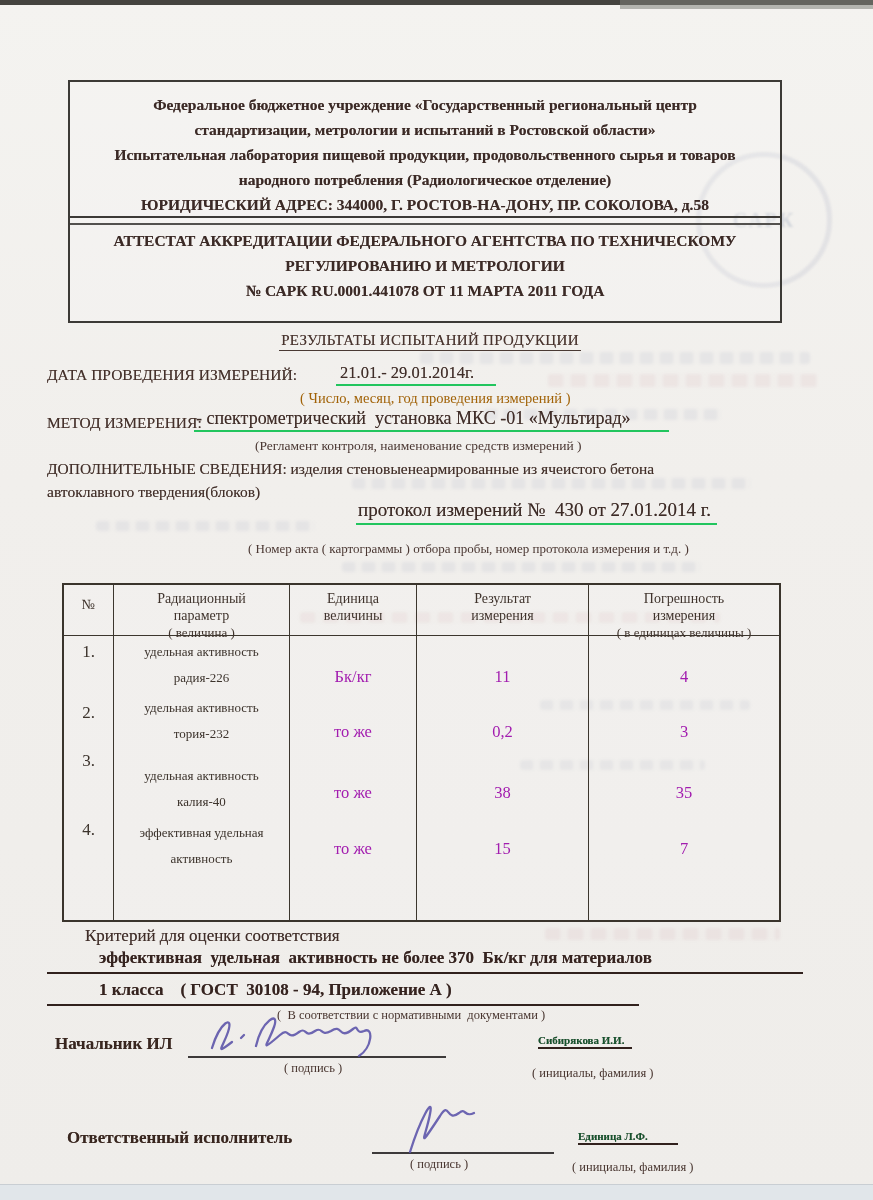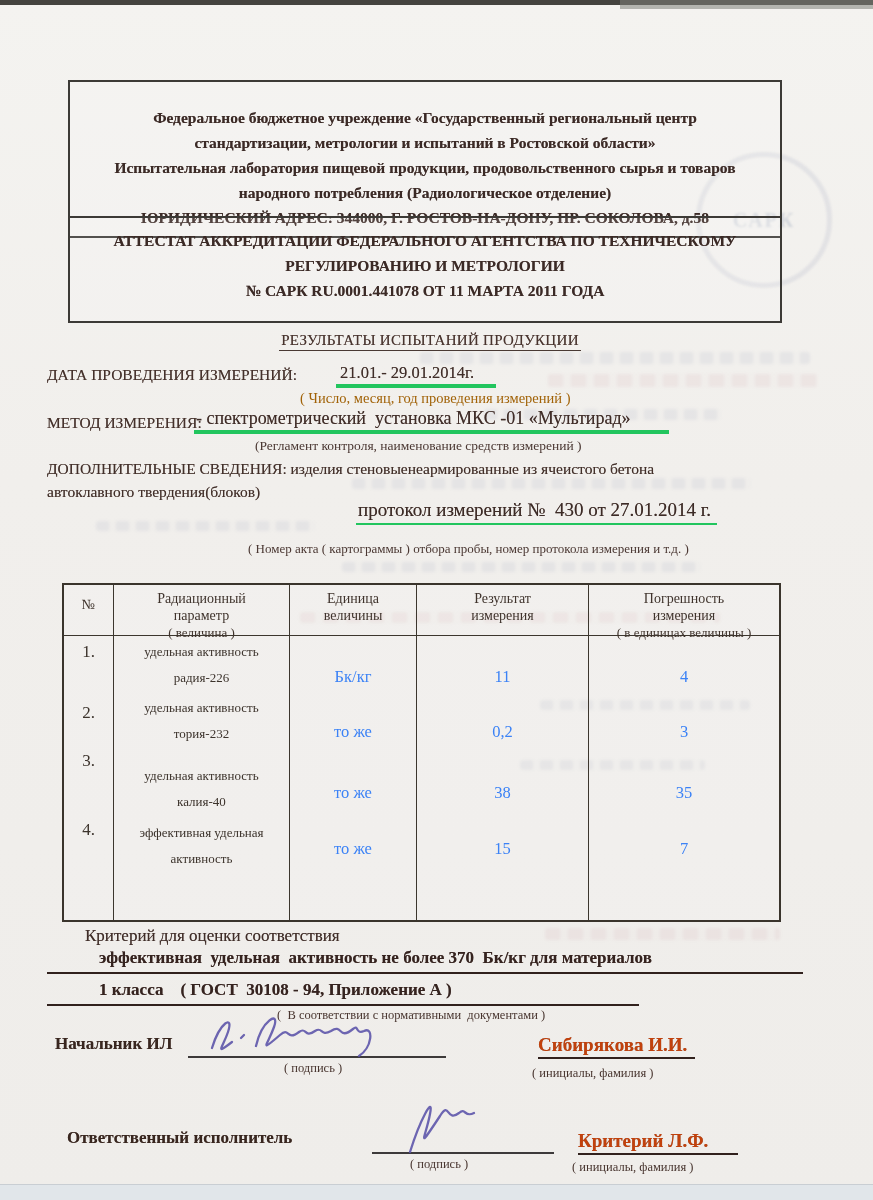--- a/index.html
+++ b/index.html
@@ -11,53 +11,53 @@
   }
   .abs{position:absolute;}
   .bind{white-space:pre-wrap;}
   .soft{text-shadow:0 0 .5px rgba(70,45,40,.55);}
   
   .edge-top{left:0;top:0;width:873px;height:5px;background:#45443f;}
   .edge-top2{left:620px;top:0;width:253px;height:9px;background:#7e817a;opacity:.55;}
   .edge-bottom{left:0;top:1184px;width:873px;height:16px;background:#e1e6ea;border-top:1px solid #c9ced3;}
   
   .box{border:2px solid #3c3a36;background:rgba(255,255,255,.12);}
-  .org-box{left:68px;top:80px;width:710px;height:131px;text-align:center;padding-top:23px;box-sizing:content-box;}
+  .org-box{left:68px;top:80px;width:710px;height:131px;text-align:center;padding-top:10px;box-sizing:content-box;}
   .org-box div{font-weight:bold;font-size:15.5px;line-height:25px;color:#3b2a26;}
   .accr-box{left:68px;top:216px;width:710px;height:93px;text-align:center;padding-top:10px;}
   .accr-box div{font-weight:bold;font-size:15.5px;line-height:25px;color:#3b2a26;}
   
   .title-wrap{left:0;top:331px;width:860px;text-align:center;}
   .title-wrap span{display:inline-block;font-size:15px;letter-spacing:.3px;color:#48342e;border-bottom:1.5px solid #4a3a34;padding:0 2px 1px 2px;font-family:Liberation Serif, serif;}
   .lbl{font-size:15.5px;color:#44312b;}
-  .val-underline{border-bottom:4px solid #22c55e;}
+  .val-underline{border-bottom:2px solid #22c55e;}
   .hint{font-size:13.5px;color:#4a3732;}
   
   .rtable{left:62px;top:583px;width:719px;height:339px;border:2.5px solid #3a342c;box-sizing:border-box;background:rgba(255,255,255,.10);}
   .trow{display:grid;grid-template-columns:50px 176px 127px 172px 1fr;}
   .cell{border-right:1.8px solid #3c362e;box-sizing:border-box;text-align:center;}
   .cell.last{border-right:none;}
   .thead .cell{border-bottom:1.8px solid #3c362e;height:51px;padding-top:5px;font-size:14px;line-height:17px;color:#3f332c;}
   .thead .small{font-size:13px;}
   .tbody-row .cell{overflow:hidden;}
   .r1{height:58px;} .r2{height:56px;} .r3{height:66px;} .r4{height:104px;}
   .num{font-size:17px;text-align:center;color:#3c332c;}
   .param{font-size:13px;line-height:26px;color:#3c332c;}
-  .v{font-size:16.5px;color:#3b82f6;}
+  .v{font-size:16.5px;color:#a21caf;}
   .r1 .num{padding-top:6px;} .r1 .param{padding-top:3px;} .r1 .v{padding-top:31px;}
   .r2 .num{padding-top:9px;} .r2 .param{padding-top:1px;} .r2 .v{padding-top:28px;}
   .r3 .num{padding-top:1px;} .r3 .param{padding-top:13px;} .r3 .v{padding-top:33px;}
   .r4 .num{padding-top:4px;} .r4 .param{padding-top:4px;} .r4 .v{padding-top:23px;}
   
   .crit-label{left:85px;top:926px;font-size:17px;color:#3f2d28;}
   .crit-line{border-bottom:2.5px solid #31211d;font-weight:bold;font-size:17px;color:#35231f;padding:0 0 4px 52px;box-sizing:border-box;}
   
   .role{font-weight:bold;font-size:17px;color:#38261f;}
   .sig-line{border-bottom:2px solid #3d3a3a;}
-  .name{font-weight:bold;font-size:19px;color:#c2410c;border-bottom:2.5px solid #31211d;padding-bottom:1px;}
+  .name{font-weight:bold;font-size:11px;color:#14532d;border-bottom:2.5px solid #31211d;padding-bottom:1px;}
   .small-hint{font-size:12.5px;color:#48352f;}
   
   .ghost{filter:blur(1.6px);border-radius:3px;
     background:repeating-linear-gradient(90deg,rgba(135,145,175,.30) 0 13px,rgba(135,145,175,.05) 13px 20px);
     opacity:.38;}
   .ghost.pink{background:repeating-linear-gradient(90deg,rgba(190,130,140,.30) 0 15px,rgba(190,130,140,.06) 15px 23px);opacity:.34;}
   .stamp-ghost{left:696px;top:152px;width:126px;height:126px;border-radius:50%;
     border:5px solid rgba(140,152,178,.16);filter:blur(1.2px);
     display:flex;align-items:center;justify-content:center;
     font-size:20px;font-weight:bold;letter-spacing:2px;color:rgba(140,152,178,.30);}
@@ -204,14 +204,14 @@
 <div class="abs bind small-hint" style="left:532px;top:1066px;">( инициалы, фамилия )</div>
 
 <div class="abs role bind soft" style="left:67px;top:1128px;text-align:right;">Ответственный исполнитель</div>
 <div class="abs sig-line" style="left:372px;top:1106px;width:182px;height:46px;"></div>
 <svg class="abs sig" style="left:382px;top:1090px;" width="126" height="66" viewBox="0 0 126 66">
   <g fill="none" stroke="#5a52a8" stroke-width="2.3" stroke-linecap="round" opacity="0.88">
     <path d="M28 62 C 38 30 52 4 48 24 C 44 46 33 64 58 26 C 68 10 64 33 77 23 C 84 17 82 28 92 23"></path>
   </g>
 </svg>
 <div class="abs bind small-hint" style="left:410px;top:1157px;">( подпись )</div>
-<div class="abs name bind soft" style="left:578px;top:1130px;padding-right:30px;">Критерий Л.Ф.</div>
+<div class="abs name bind soft" style="left:578px;top:1130px;padding-right:30px;">Единица Л.Ф.</div>
 <div class="abs bind small-hint" style="left:572px;top:1160px;">( инициалы, фамилия )</div>
 
 </body></html>

